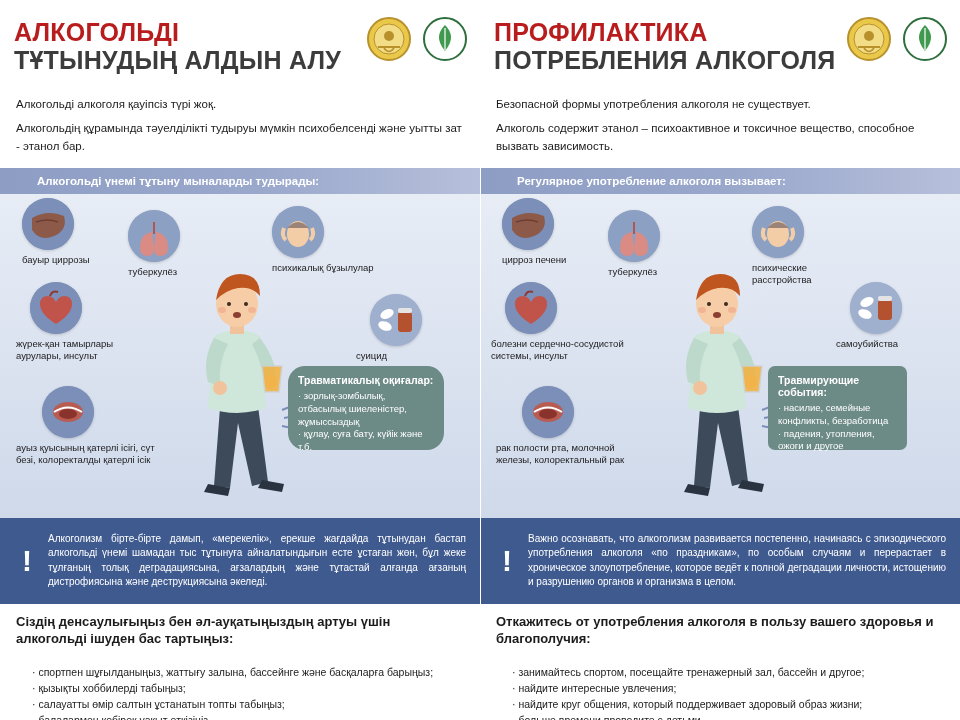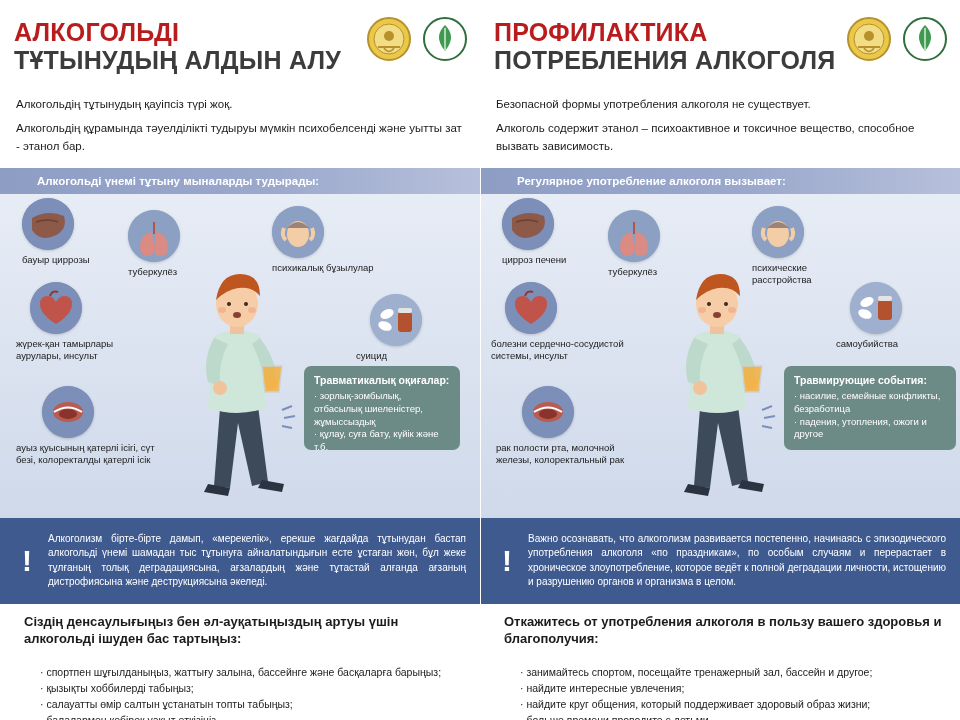--- a/index.html
+++ b/index.html
@@ -66,21 +66,21 @@
     position:relative;height:86px;background:#3f5a8f;color:#fff;
     display:flex;align-items:center;padding:0 14px;box-sizing:border-box;
   }
   .bang{
     width:26px;flex:0 0 26px;text-align:center;font-size:30px;font-weight:bold;
     line-height:1;color:#fff;
   }
   .alert .txt{font-size:10px;line-height:1.45;text-align:justify;padding-left:8px;}
 
   
-  .footer{padding:10px 16px 0 24px;box-sizing:border-box;height:112px;}
+  .footer{padding:10px 16px 0 16px;box-sizing:border-box;height:112px;}
   .footer h3{margin:0 0 7px 0;font-size:13px;line-height:1.3;color:#1b1b1b;}
   .footer ul{margin:16px;padding:0;list-style:none;}
   .footer li{font-size:10.5px;line-height:1.55;color:#1b1b1b;}
 
   .divider{position:absolute;left:480px;top:0;width:1px;height:720px;background:#ffffff;}
 </style>
 </head>
 <body>
 
 <div class="poster">
@@ -106,21 +106,21 @@
           <svg viewBox="0 0 46 46" width="46" height="46">
             <circle cx="23" cy="23" r="21" fill="#ffffff" stroke="#2f6e3d" stroke-width="2"></circle>
             <path d="M23 9 C16 16 14 24 23 35 C32 24 30 16 23 9 Z" fill="#3f9a4f"></path>
             <path d="M23 12 v22" stroke="#ffffff" stroke-width="1.2"></path>
           </svg>
         </span>
       </div>
     </div>
 
     <div class="intro">
-      <p>Алкогольдің тұтынудың қауіпсіз түрі жоқ.</p>
+      <p>Алкогольді алкоголя қауіпсіз түрі жоқ.</p>
       <p>Алкогольдің құрамында тәуелділікті тудыруы мүмкін психобелсенді және уытты зат - этанол бар.</p>
     </div>
 
     <div class="body-zone">
       <div class="sub-banner">Алкогольді үнемі тұтыну мыналарды тудырады:</div>
 
       <div class="icons-area">
 
         <div class="person" style="left:162px;top:64px;">
           <svg viewBox="0 0 150 250" width="150" height="250">
@@ -217,21 +217,21 @@
                 <circle cx="26" cy="26" r="26" fill="#9fb0cf"></circle>
                 <rect x="28" y="18" width="14" height="20" rx="3" fill="#b4522f"></rect>
                 <rect x="28" y="14" width="14" height="5" rx="2" fill="#e4e4e4"></rect>
                 <ellipse cx="17" cy="20" rx="7" ry="4.5" transform="rotate(-25 17 20)" fill="#fff"></ellipse>
                 <ellipse cx="15" cy="32" rx="7" ry="4.5" transform="rotate(20 15 32)" fill="#fff"></ellipse>
               </svg>
           </div>
           <div class="lbl">суицид</div>
         </div>
 
-        <div class="trauma" style="left:304px;top:172px;width:156px;height:84px;">
+        <div class="trauma" style="left:288px;top:172px;width:156px;height:84px;border-radius:17px;">
           <div class="th">Травматикалық оқиғалар:</div>
           <ul>
             <li>· зорлық-зомбылық, отбасылық шиеленістер, жұмыссыздық</li>
             <li>· құлау, суға бату, күйік және т.б.</li>
           </ul>
         </div>
 
       </div>
     </div>
 
@@ -376,21 +376,21 @@
                 <circle cx="26" cy="26" r="26" fill="#9fb0cf"></circle>
                 <rect x="28" y="18" width="14" height="20" rx="3" fill="#b4522f"></rect>
                 <rect x="28" y="14" width="14" height="5" rx="2" fill="#e4e4e4"></rect>
                 <ellipse cx="17" cy="20" rx="7" ry="4.5" transform="rotate(-25 17 20)" fill="#fff"></ellipse>
                 <ellipse cx="15" cy="32" rx="7" ry="4.5" transform="rotate(20 15 32)" fill="#fff"></ellipse>
               </svg>
           </div>
           <div class="lbl">самоубийства</div>
         </div>
 
-        <div class="trauma" style="left:304px;top:172px;width:172px;height:84px;">
+        <div class="trauma" style="left:288px;top:172px;width:139px;height:84px;">
           <div class="th">Травмирующие события:</div>
           <ul>
             <li>· насилие, семейные конфликты, безработица</li>
             <li>· падения, утопления, ожоги и другое</li>
           </ul>
         </div>
 
       </div>
     </div>
 

